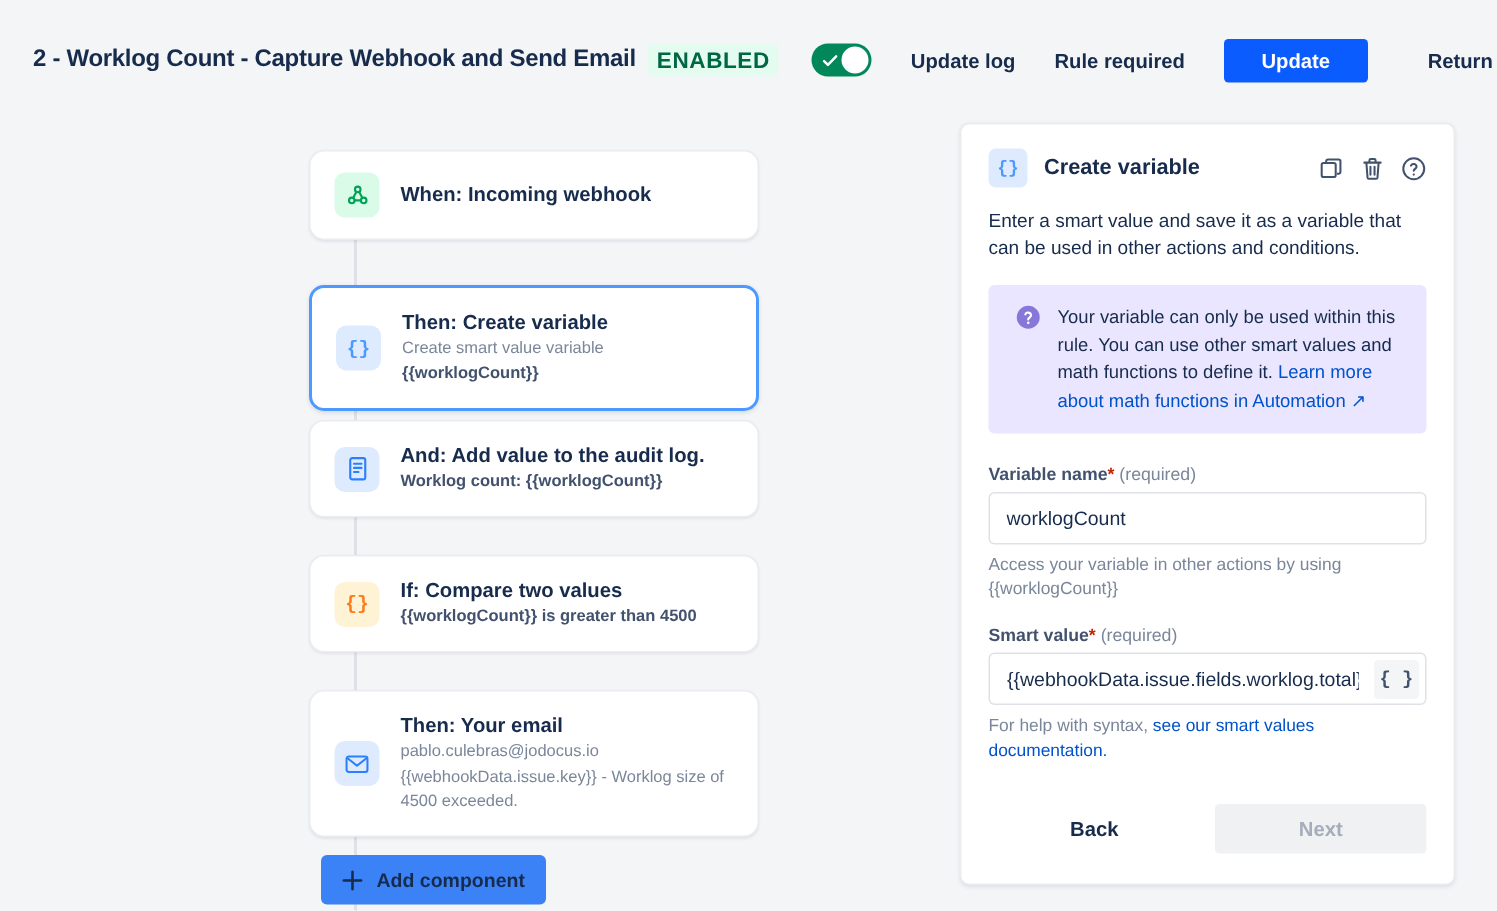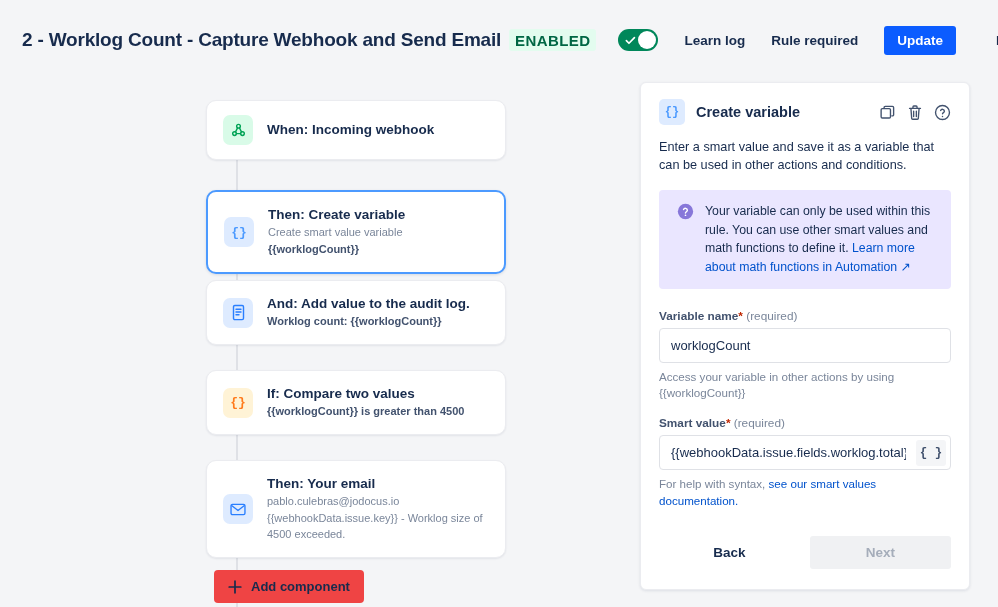--- a/index.html
+++ b/index.html
@@ -14,21 +14,21 @@
   
   .topbar {
     height: 80px;
     background: #f4f5f7;
     display: flex;
     align-items: center;
     padding: 0 22px;
     gap: 0;
   }
   .rule-title {
-    font-size: 19px;
+    font-size: 16px;
     font-weight: bold;
     color: #172b4d;
     letter-spacing: -0.2px;
     white-space: nowrap;
   }
   .enabled-badge {
     margin-left: 8px;
     background: #e3fcef;
     color: #006644;
     font-size: 15px;
@@ -68,21 +68,21 @@
     cursor: pointer;
   }
   .update-btn {
     margin-left: 26px;
     background: #0b5cff;
     color: #fff;
     font-size: 13.5px;
     font-weight: bold;
     border: none;
     border-radius: 3px;
-    padding: 7px 13px;
+    padding: 7px 25px;
     cursor: pointer;
     font-family: inherit;
   }
   .divider-v {
     margin-left: 14px;
     width: 1px; height: 30px;
     background: #dfe1e6;
   }
 
   
@@ -142,21 +142,21 @@
     margin-top: 1px;
   }
   .card-sub b { color: #42526e; font-weight: bold; }
 
   .add-component {
     position: absolute;
     left: 214px;
     display: inline-flex;
     align-items: center;
     gap: 9px;
-    background: #ef4444;
+    background: #3b82f6;
     border: none;
     border-radius: 4px;
     padding: 9px 14px;
     font-size: 13px;
     font-weight: bold;
     color: #172b4d;
     cursor: pointer;
     font-family: inherit;
     z-index: 2;
   }
@@ -297,21 +297,21 @@
 
   <div class="enabled-badge">ENABLED</div>
 
   <div class="toggle">
     <svg class="tick" viewBox="0 0 12 12">
       <path d="M1.5 6.2 L4.3 9 L10.3 2.8" fill="none" stroke="#fff" stroke-width="1.8" stroke-linecap="round" stroke-linejoin="round"></path>
     </svg>
     <div class="knob"></div>
   </div>
 
-  <div class="nav-link">Learn log</div>
+  <div class="nav-link">Update log</div>
   <div class="nav-link">Rule required</div>
   <button class="update-btn">Update</button>
   <div class="divider-v"></div>
   <div class="nav-link">Return to rules</div>
 </div>
 
 <div class="main">
 
   <div class="flow-col">
 

